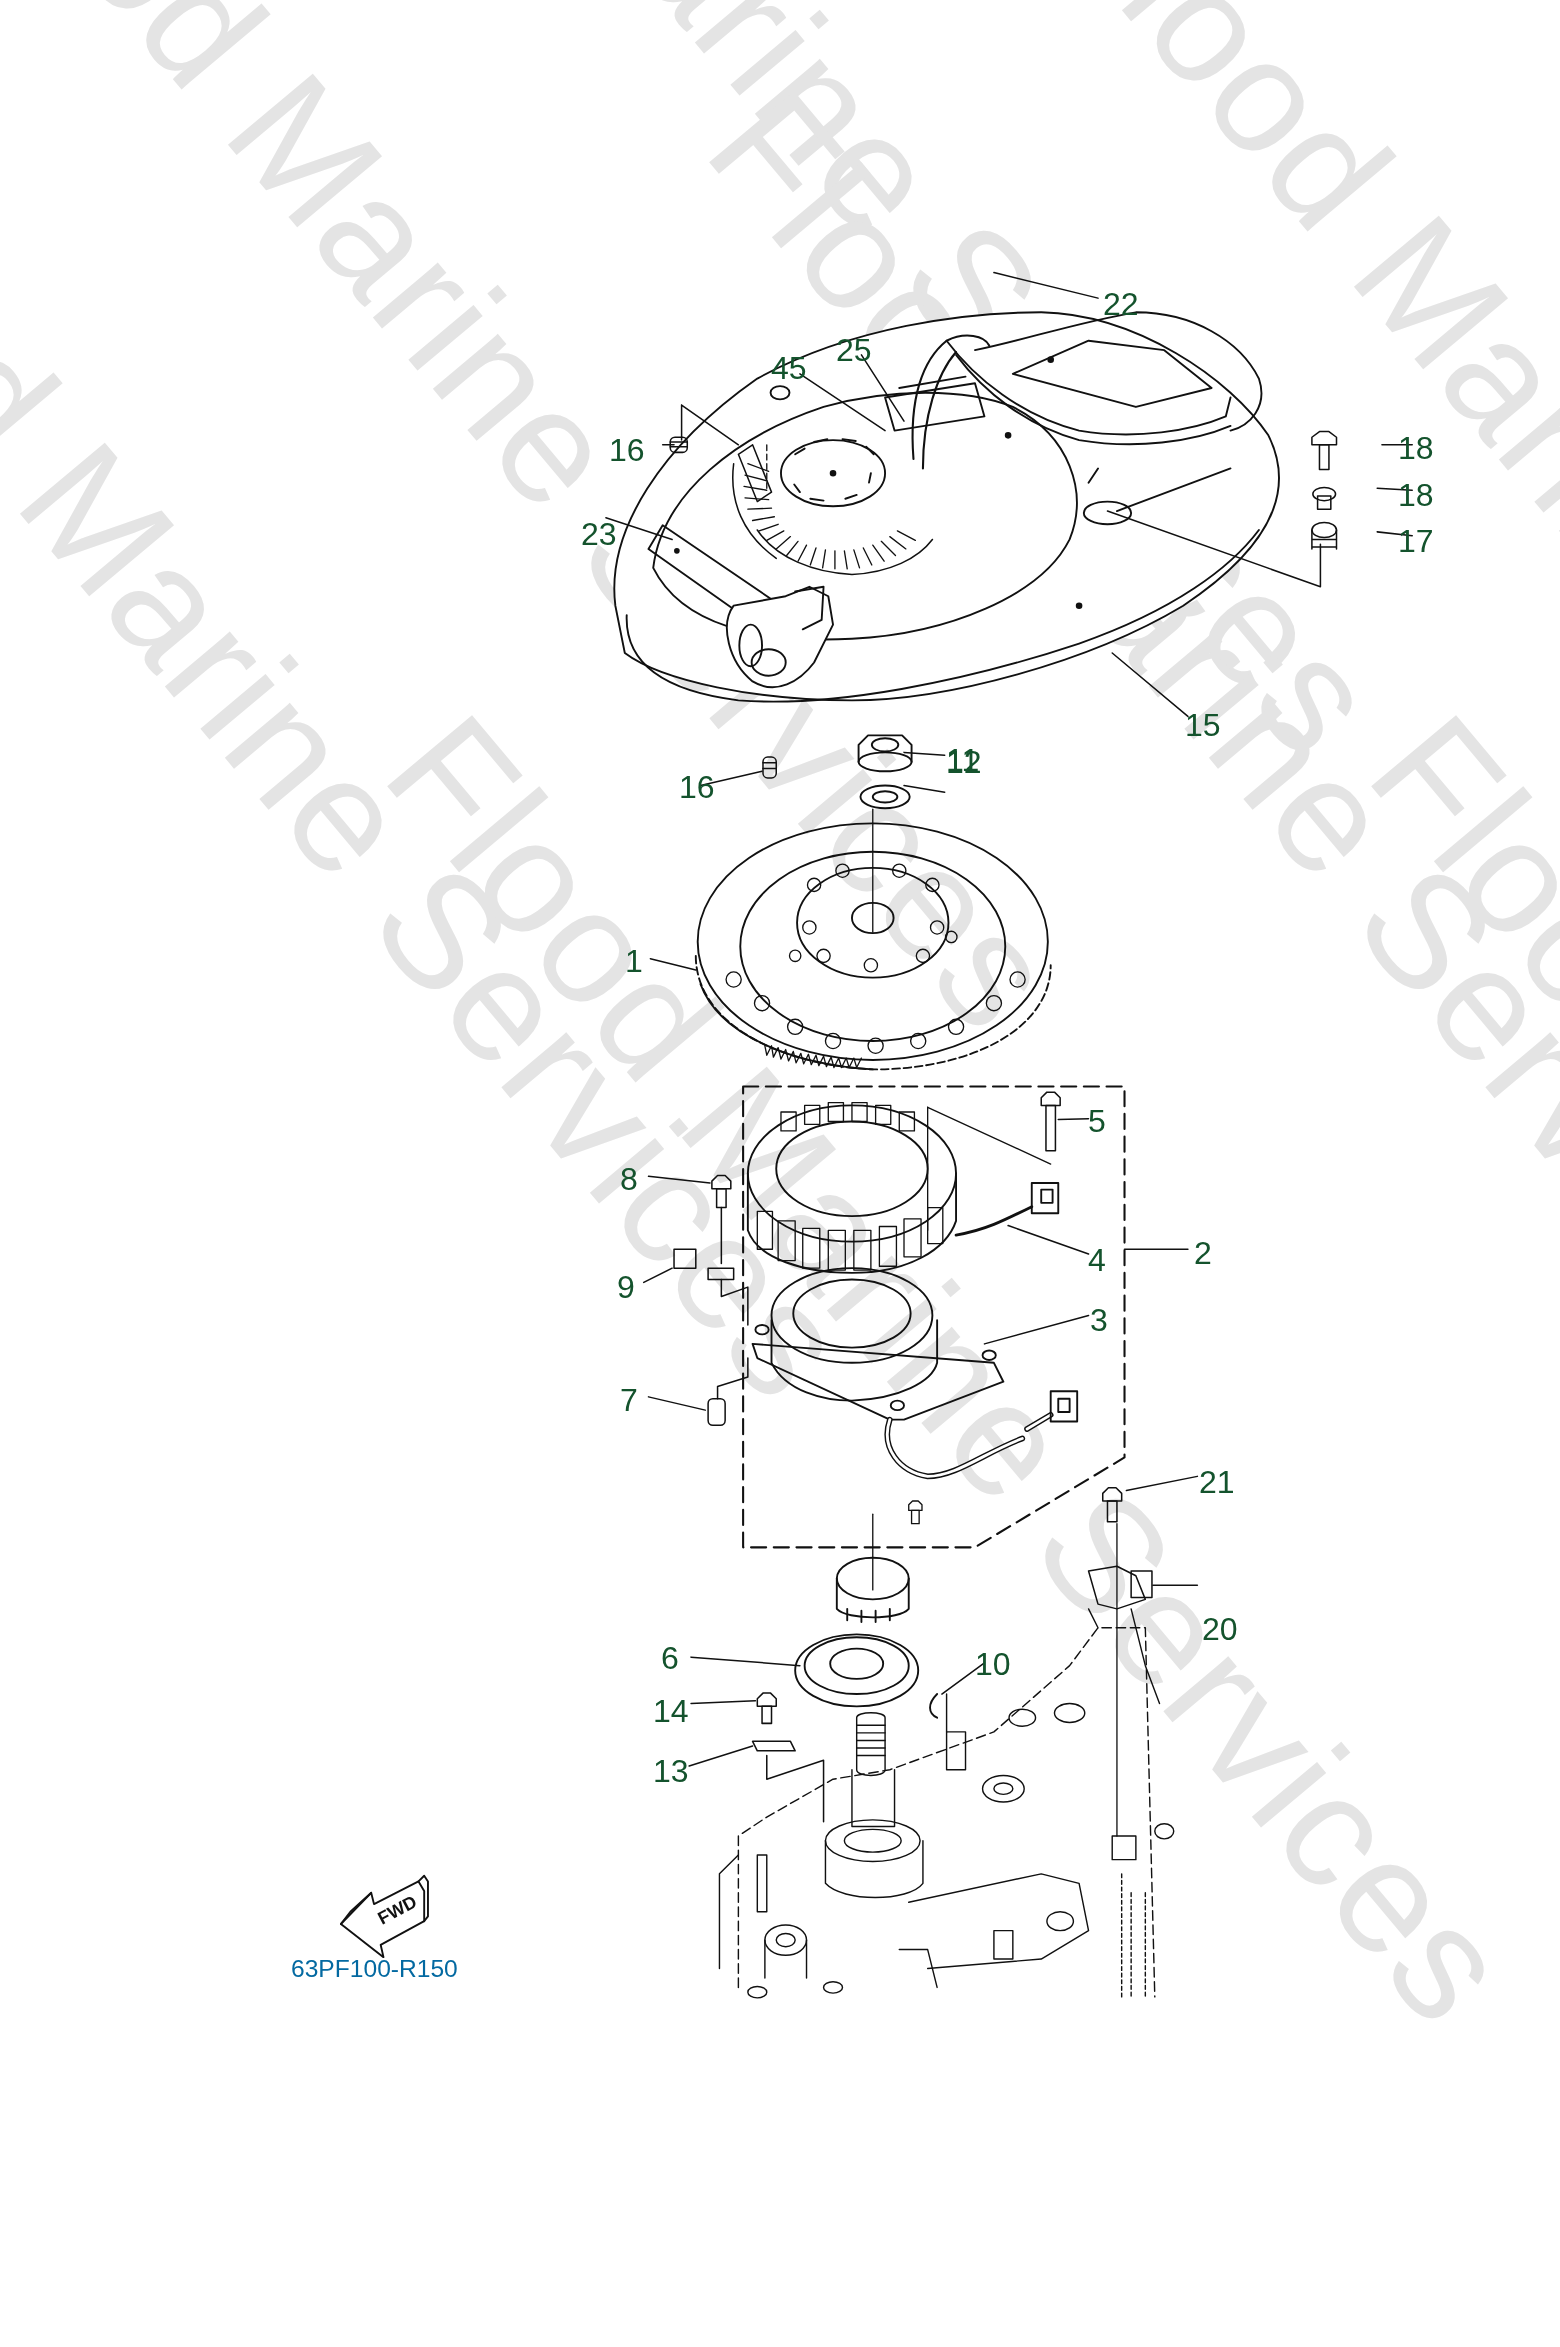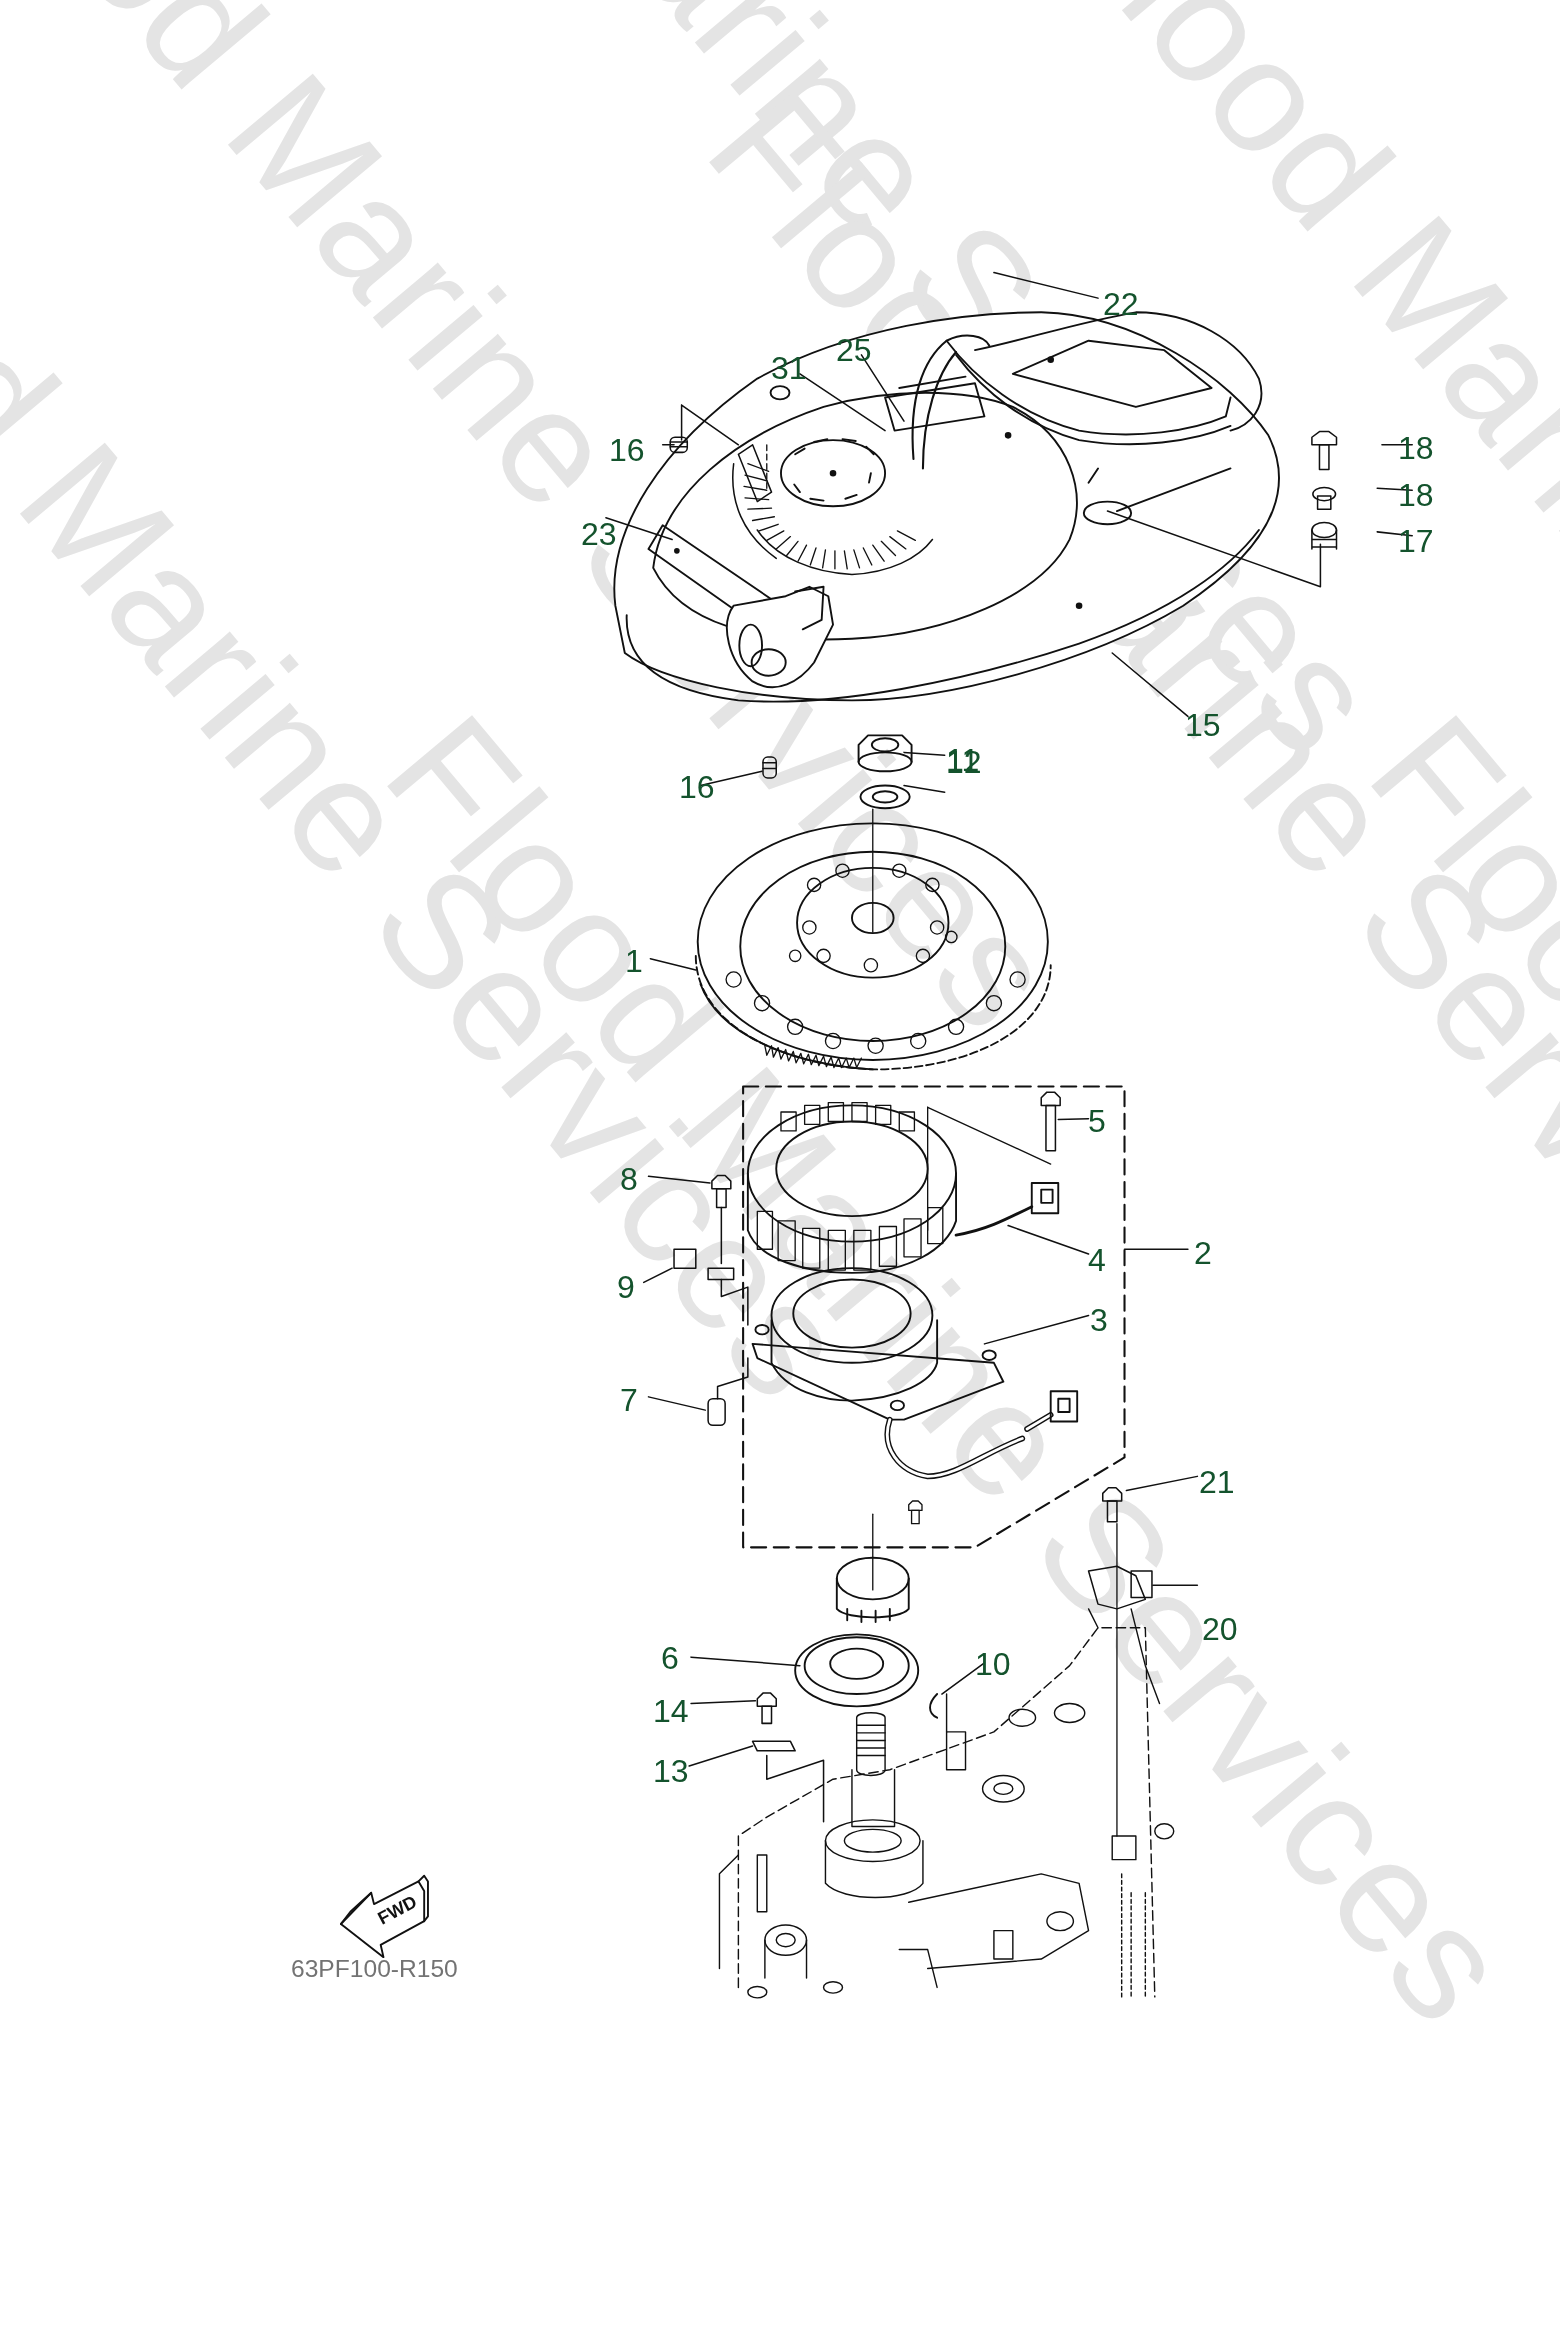--- a/index.html
+++ b/index.html
@@ -1,20 +1,20 @@
 <!DOCTYPE html>
 <html style="font-size:15px"><head>
 <meta charset="utf-8">
 <style>
   html,body{margin:0;padding:0;background:#ffffff;}
   body{width:1561px;height:2348px;position:relative;overflow:hidden;font-family:"Liberation Sans",sans-serif;}
   .wm{position:absolute;color:#e4e4e4;font-family:"Liberation Sans",sans-serif;font-size:161px;font-weight:400;white-space:nowrap;transform-origin:0 0;transform:rotate(50deg);letter-spacing:1.9px;pointer-events:none;}
   svg.diagram{position:absolute;left:0;top:0;}
   .lbl{position:absolute;font-size:32px;color:#14532d;line-height:1;white-space:nowrap;}
-  .code{position:absolute;font-size:24.6px;color:#737373;}
+  .code{position:absolute;font-size:24.6px;color:#0369a1;}
   .fwd{position:absolute;}
 </style>
 </head>
 <body>
 
 <div id="wm-layer">
     <div class="wm" style="left: 360px; top: -587px;">Flood Marine Services</div>
     <div class="wm" style="left: 38px; top: -312px;">Flood Marine Services</div>
     <div class="wm" style="left: -170px; top: 57px;">Flood Marine Services</div>
     <div class="wm" style="left: 1164px; top: -170px;">Flood Marine Services</div>
@@ -330,16 +330,16 @@
     <div class="lbl" style="left: 1173px; top: 709px; margin-left: 12px;">15</div>
     <div class="lbl" style="left: 609px; top: 434px;">16</div>
     <div class="lbl" style="left: 679px; top: 771px;">16</div>
     <div class="lbl" style="left: 1398px; top: 525px;">17</div>
     <div class="lbl" style="left: 1398px; top: 479px;">18</div>
     <div class="lbl" style="left: 1398px; top: 432px;">18</div>
     <div class="lbl" style="left: 1202px; top: 1573px; margin-top: 40px;">20</div>
     <div class="lbl" style="left: 1199px; top: 1466px;">21</div>
     <div class="lbl" style="left: 1103px; top: 288px;">22</div>
     <div class="lbl" style="left: 565px; top: 518px; margin-left: 16px;">23</div>
-    <div class="lbl" style="left: 771px; top: 352px;">31</div>
+    <div class="lbl" style="left: 771px; top: 352px;">45</div>
     <div class="lbl" style="left: 836px; top: 334px;">25</div>
   </div>
 
 
 </body></html>

